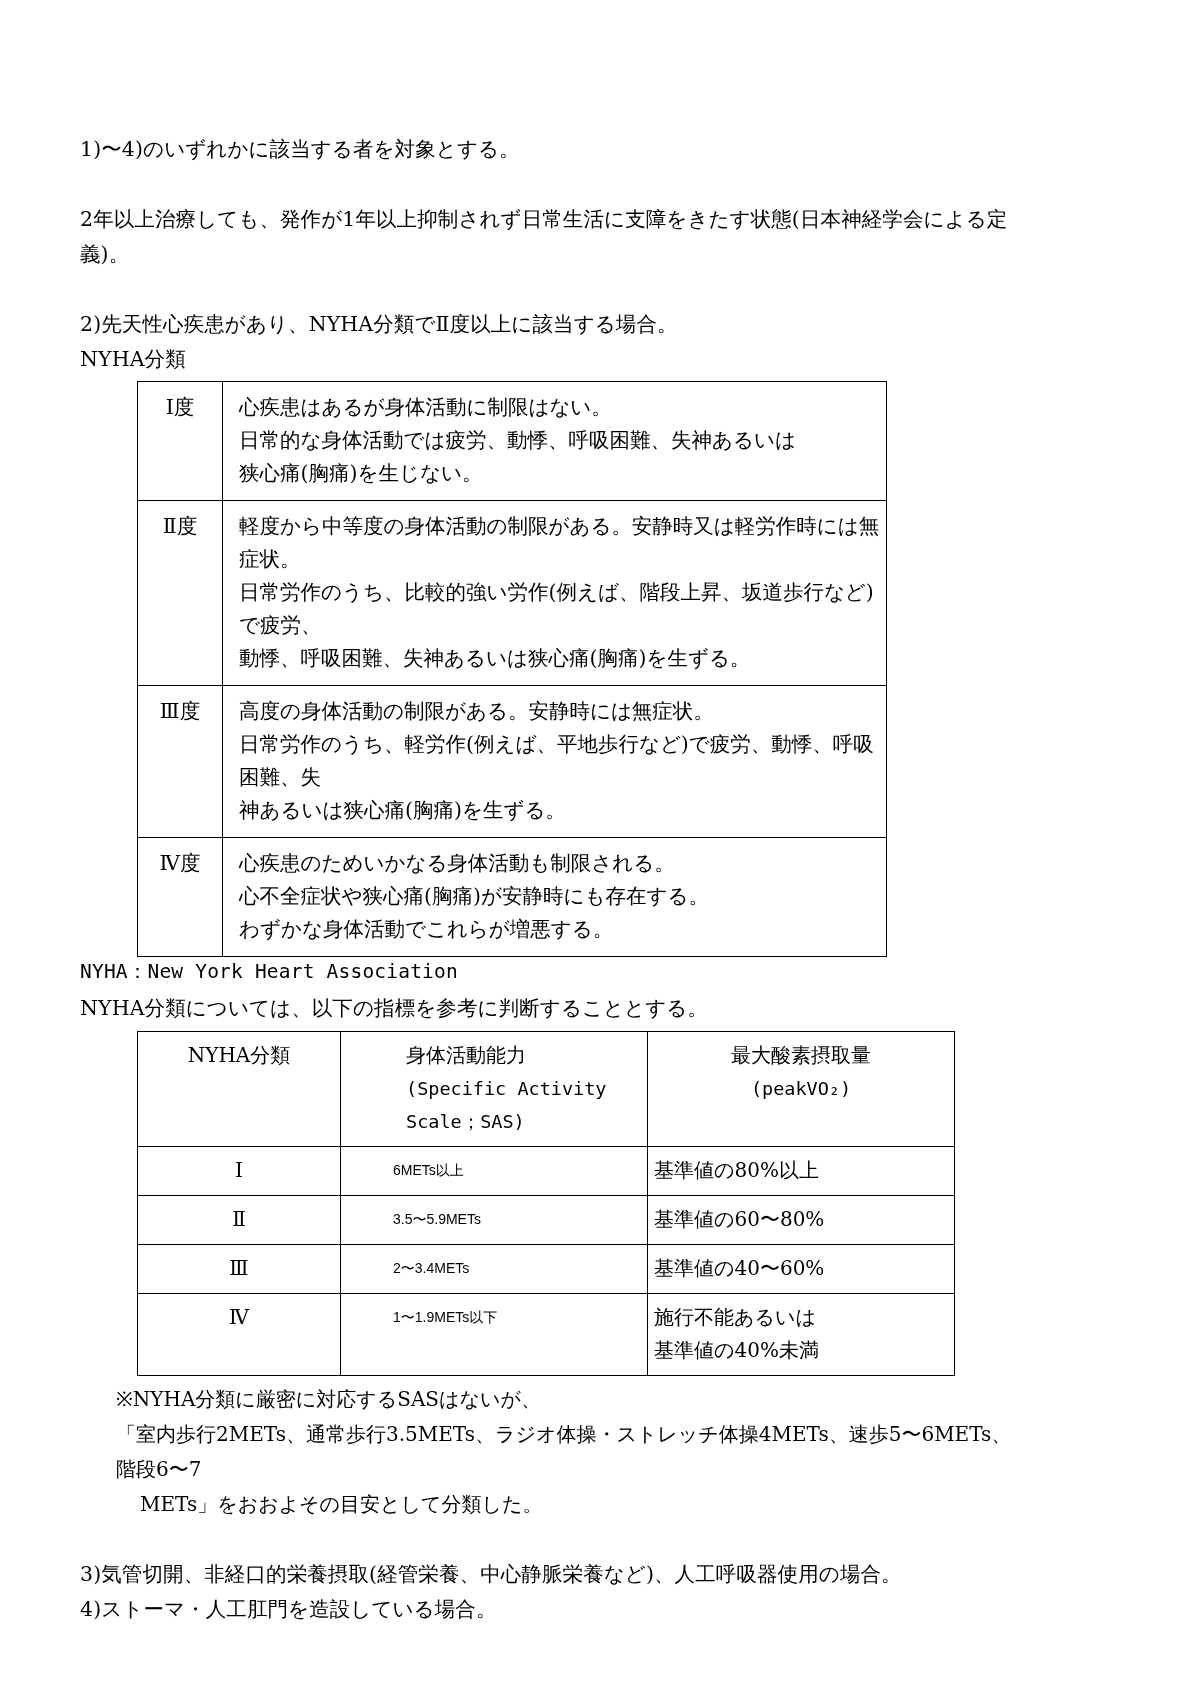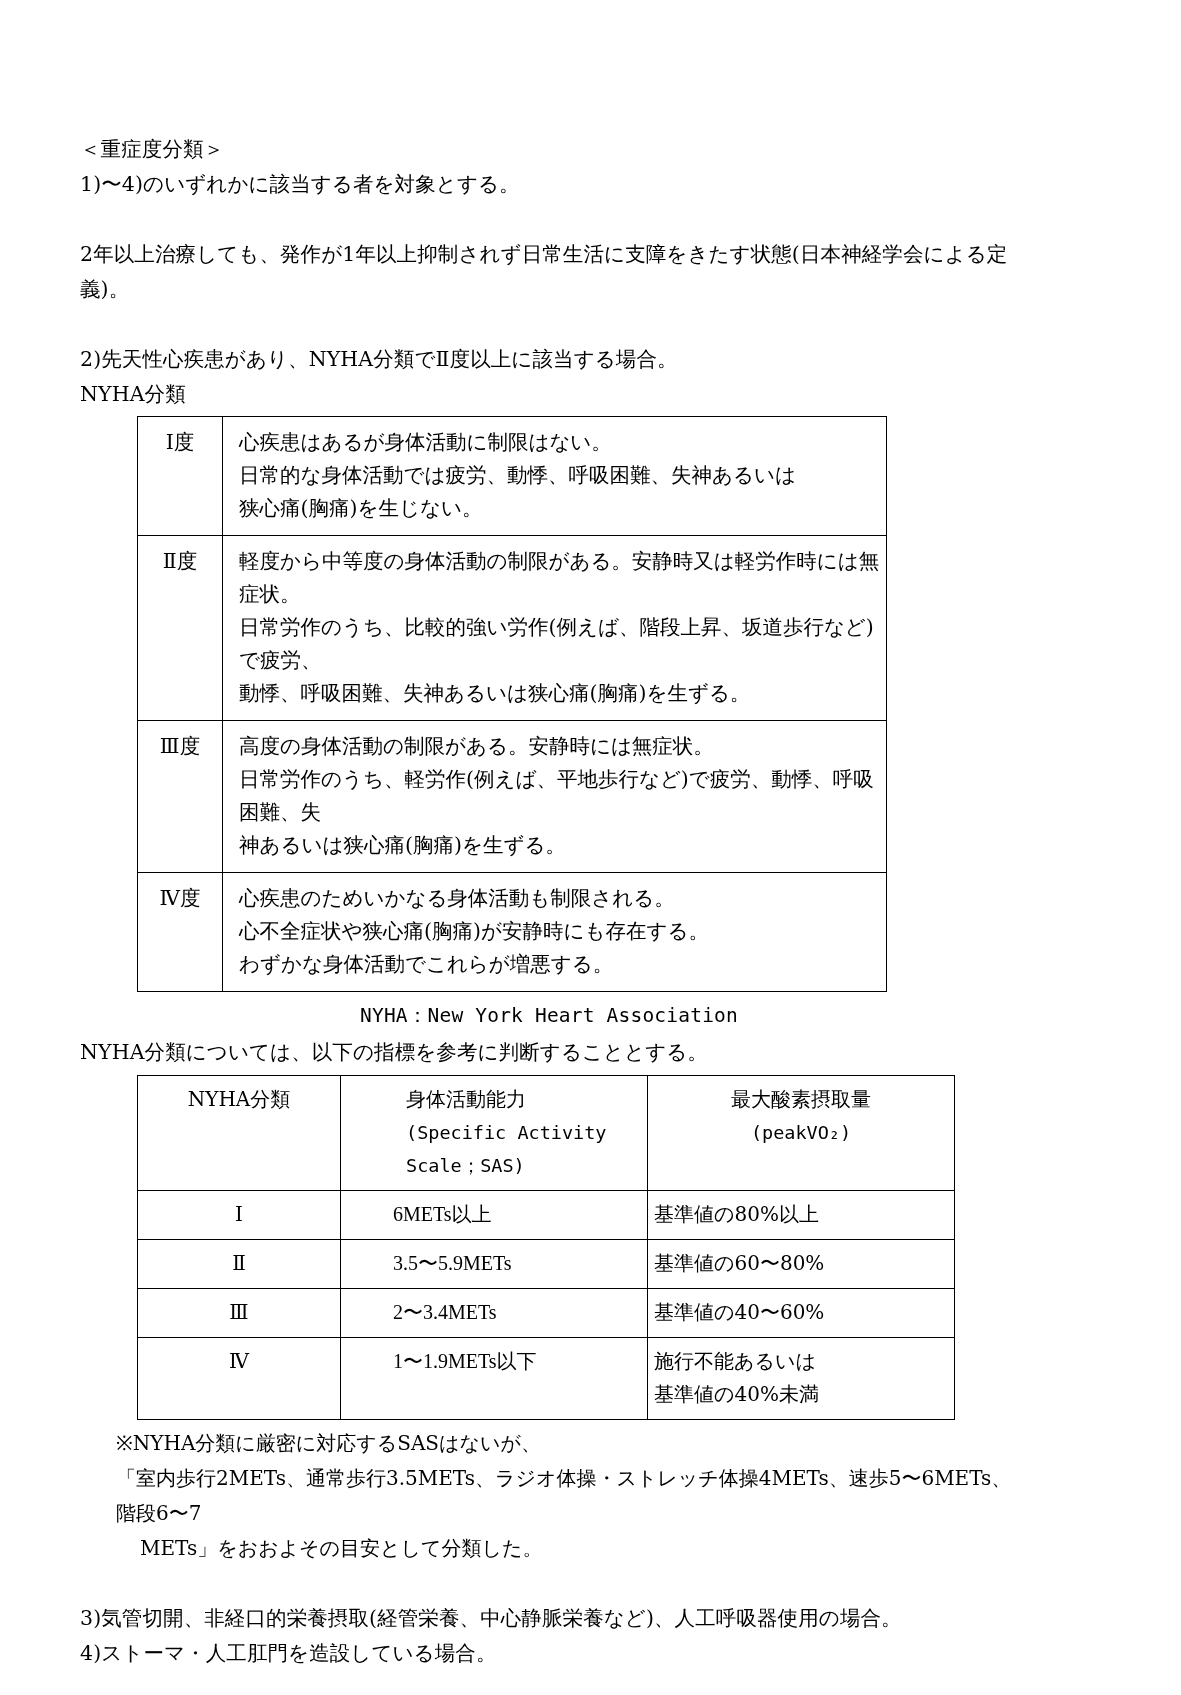--- a/index.html
+++ b/index.html
@@ -61,22 +61,21 @@
     white-space: nowrap;
   }
   .nyha-table td.desc {
     padding-left: 16px;
   }
   .desc-line {
     white-space: pre-wrap;
   }
   
   .attrib {
-    text-align: center;
-    margin-top: 9px;
+    text-align: left;
     margin-right: 2px;
     font-family: "DejaVu Sans Mono", "Liberation Mono", monospace;
     font-size: 19.5px;
     line-height: 30px;
     letter-spacing: 0.2px;
   }
   .after-attrib {
     margin-top: 4px;
   }
   
@@ -110,22 +109,22 @@
     text-align: left;
   }
   .sas-table td.hdr-peak {
     text-align: center;
   }
   .sas-table .sub {
     font-family: "DejaVu Sans Mono", "Liberation Mono", monospace;
     font-size: 18.5px;
   }
   .sas-table .val {
-    font-family: Liberation Serif, serif;
-    font-size: 20px;
+    font-family: Liberation Sans, sans-serif;
+    font-size: 14px;
   }
   .roman {
     font-family: "DejaVu Serif", "Liberation Serif", serif;
     font-size: 20px;
   }
   
   .footnote {
     margin-left: 36px;
     margin-top: 6px;
   }
@@ -137,21 +136,20 @@
   .footnote .indent {
     padding-left: 24px;
   }
 </style>
 </head>
 <body>
 
 <div class="page">
   <div class="content">
 
-    <div class="line">＜重症度分類＞</div>
     <div class="line">1)〜4)のいずれかに該当する者を対象とする。</div>
 
     <div class="blank"></div>
 
     <div class="line">2年以上治療しても、発作が1年以上抑制されず日常生活に支障をきたす状態(日本神経学会による定</div>
     <div class="line">義)。</div>
 
     <div class="blank"></div>
 
     <div class="line">2)先天性心疾患があり、NYHA分類でⅡ度以上に該当する場合。</div>

